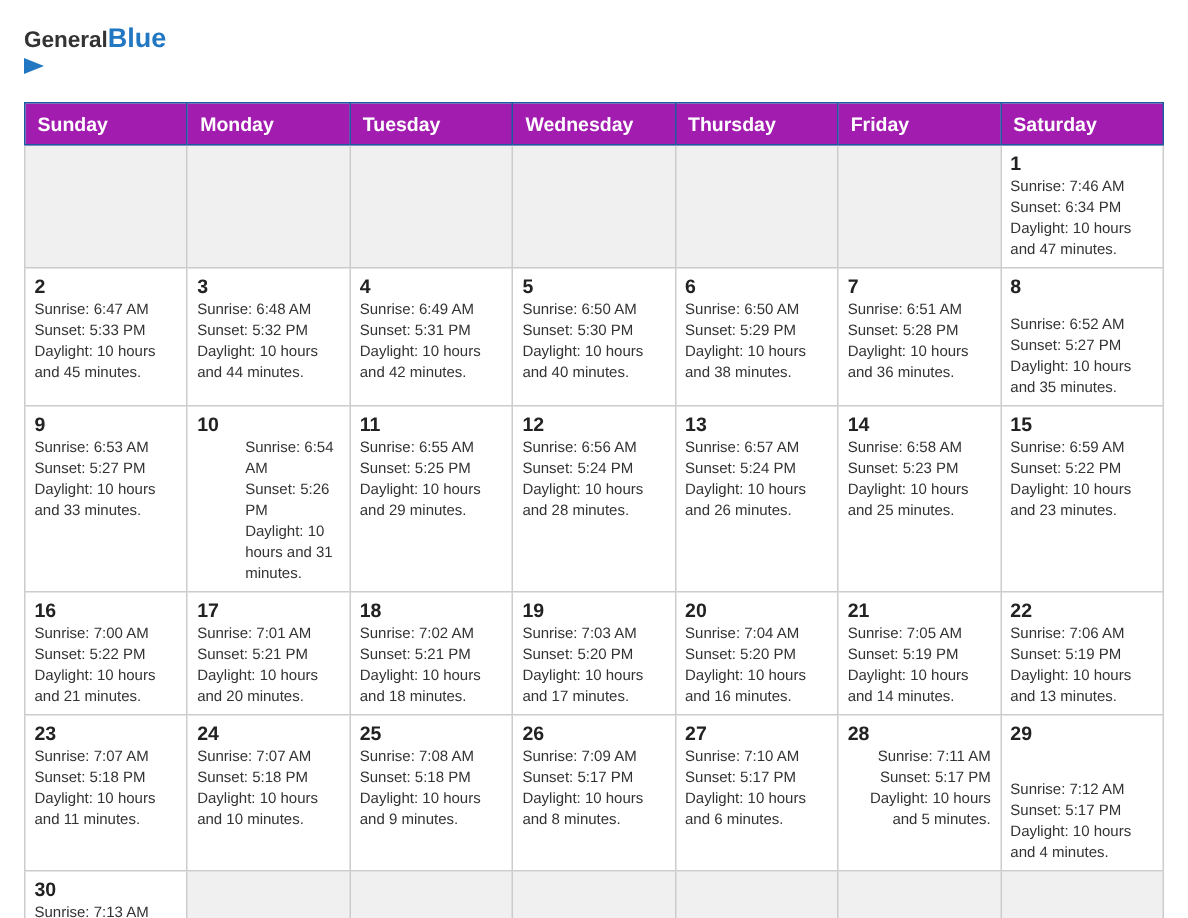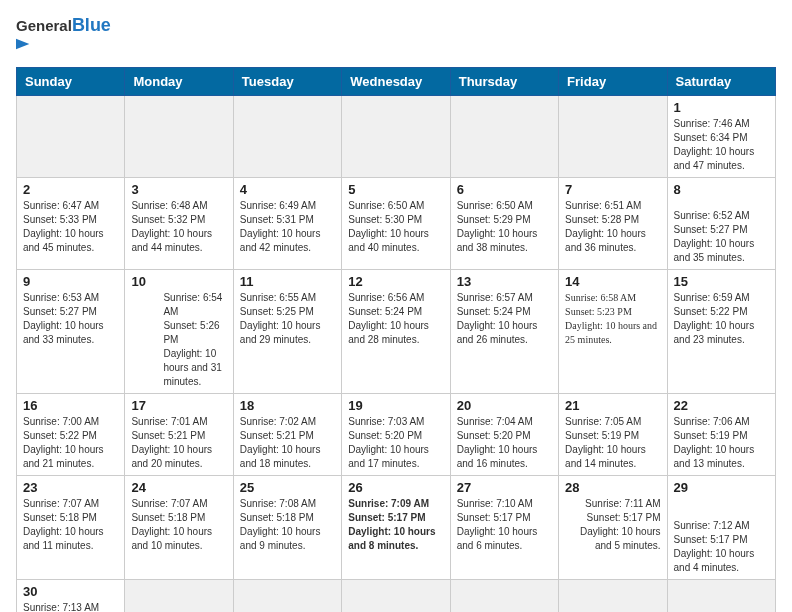--- a/index.html
+++ b/index.html
@@ -32,21 +32,21 @@
     .location-title {
       font-size: 15px;
       color: #444;
     }
     .calendar {
       width: 100%;
       border-collapse: collapse;
       border: 1px solid #ccc;
     }
     .calendar th {
-      background: #0369a1;
+      background: #a21caf;
       color: #fff;
       text-align: left;
       padding: 6px 8px;
       font-size: 13px;
       font-weight: bold;
       border: 1px solid #1a5a9e;
     }
     .calendar td {
       vertical-align: top;
       padding: 4px 6px;
@@ -194,21 +194,21 @@
 Daylight: 10 hours and 28 minutes.</div>
         </td>
         <td>
           <div class="day-num">13</div>
           <div class="day-info" style="white-space: pre-line;">Sunrise: 6:57 AM
 Sunset: 5:24 PM
 Daylight: 10 hours and 26 minutes.</div>
         </td>
         <td>
           <div class="day-num">14</div>
-          <div class="day-info" style="white-space: pre-line; font-family: Liberation Serif, serif;">Sunrise: 6:58 AM
+          <div class="day-info" style="white-space: pre-line;">Sunrise: 6:58 AM
 Sunset: 5:23 PM
 Daylight: 10 hours and 25 minutes.</div>
         </td>
         <td>
           <div class="day-num">15</div>
           <div class="day-info" style="white-space: pre-line;">Sunrise: 6:59 AM
 Sunset: 5:22 PM
 Daylight: 10 hours and 23 minutes.</div>
         </td>
       </tr>
@@ -270,21 +270,21 @@
 Daylight: 10 hours and 10 minutes.</div>
         </td>
         <td>
           <div class="day-num">25</div>
           <div class="day-info" style="white-space: pre-line;">Sunrise: 7:08 AM
 Sunset: 5:18 PM
 Daylight: 10 hours and 9 minutes.</div>
         </td>
         <td>
           <div class="day-num">26</div>
-          <div class="day-info" style="white-space: pre-line; font-weight: bold;">Sunrise: 7:09 AM
+          <div class="day-info" style="white-space: pre-line;">Sunrise: 7:09 AM
 Sunset: 5:17 PM
 Daylight: 10 hours and 8 minutes.</div>
         </td>
         <td>
           <div class="day-num">27</div>
           <div class="day-info" style="white-space: pre-line;">Sunrise: 7:10 AM
 Sunset: 5:17 PM
 Daylight: 10 hours and 6 minutes.</div>
         </td>
         <td>

